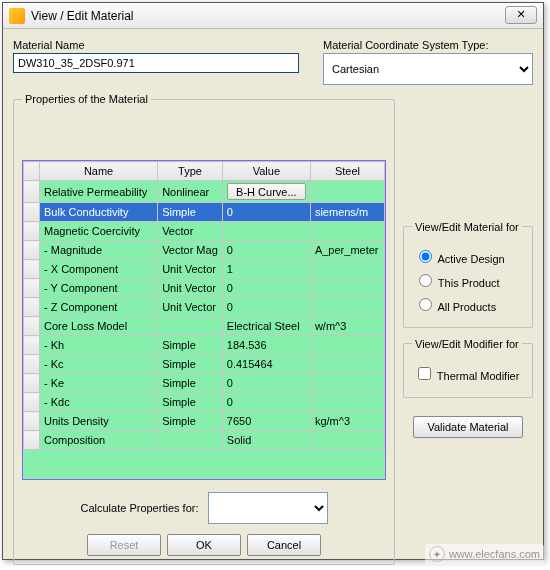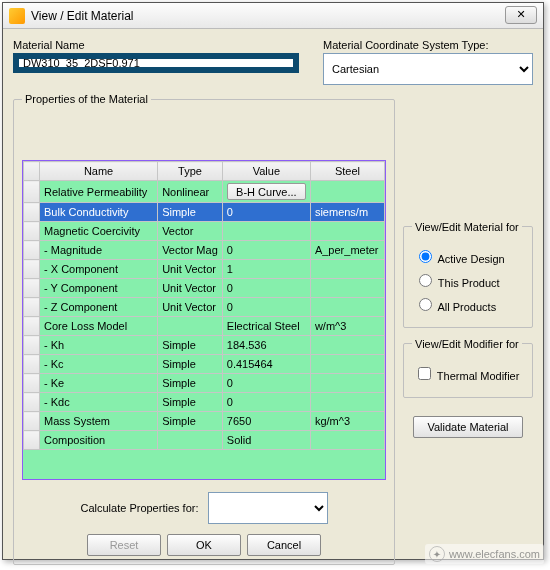--- a/index.html
+++ b/index.html
@@ -47,21 +47,21 @@
     background: linear-gradient(#fafafa,#ddd);
     text-align: center;
     line-height: 15px;
     font-size: 11px;
   }
   .body { padding: 10px 10px 6px 10px; }
   .row1 { display: flex; gap: 24px; margin-bottom: 8px; }
   .field-block { display:flex; flex-direction:column; }
   .field-block label { margin-bottom: 2px; }
   .textinput {
-    border: 6px solid #0c4a6e;
+    border: 1px solid #0c4a6e;
     background:#fff;
     height:20px;
     padding: 2px 4px;
     font: inherit;
   }
   .select {
     border: 1px solid #7f9db9;
     background:#fff;
     height:32px;
     font: inherit;
@@ -286,21 +286,21 @@
                 </tr>
                 <tr>
                   <td class="rowhdr"></td>
                   <td>- Kdc</td>
                   <td>Simple</td>
                   <td>0</td>
                   <td></td>
                 </tr>
                 <tr>
                   <td class="rowhdr"></td>
-                  <td>Mass System</td>
+                  <td>Units Density</td>
                   <td>Simple</td>
                   <td>7650</td>
                   <td>kg/m^3</td>
                 </tr>
                 <tr>
                   <td class="rowhdr"></td>
                   <td>Composition</td>
                   <td></td>
                   <td>Solid</td>
                   <td></td>

